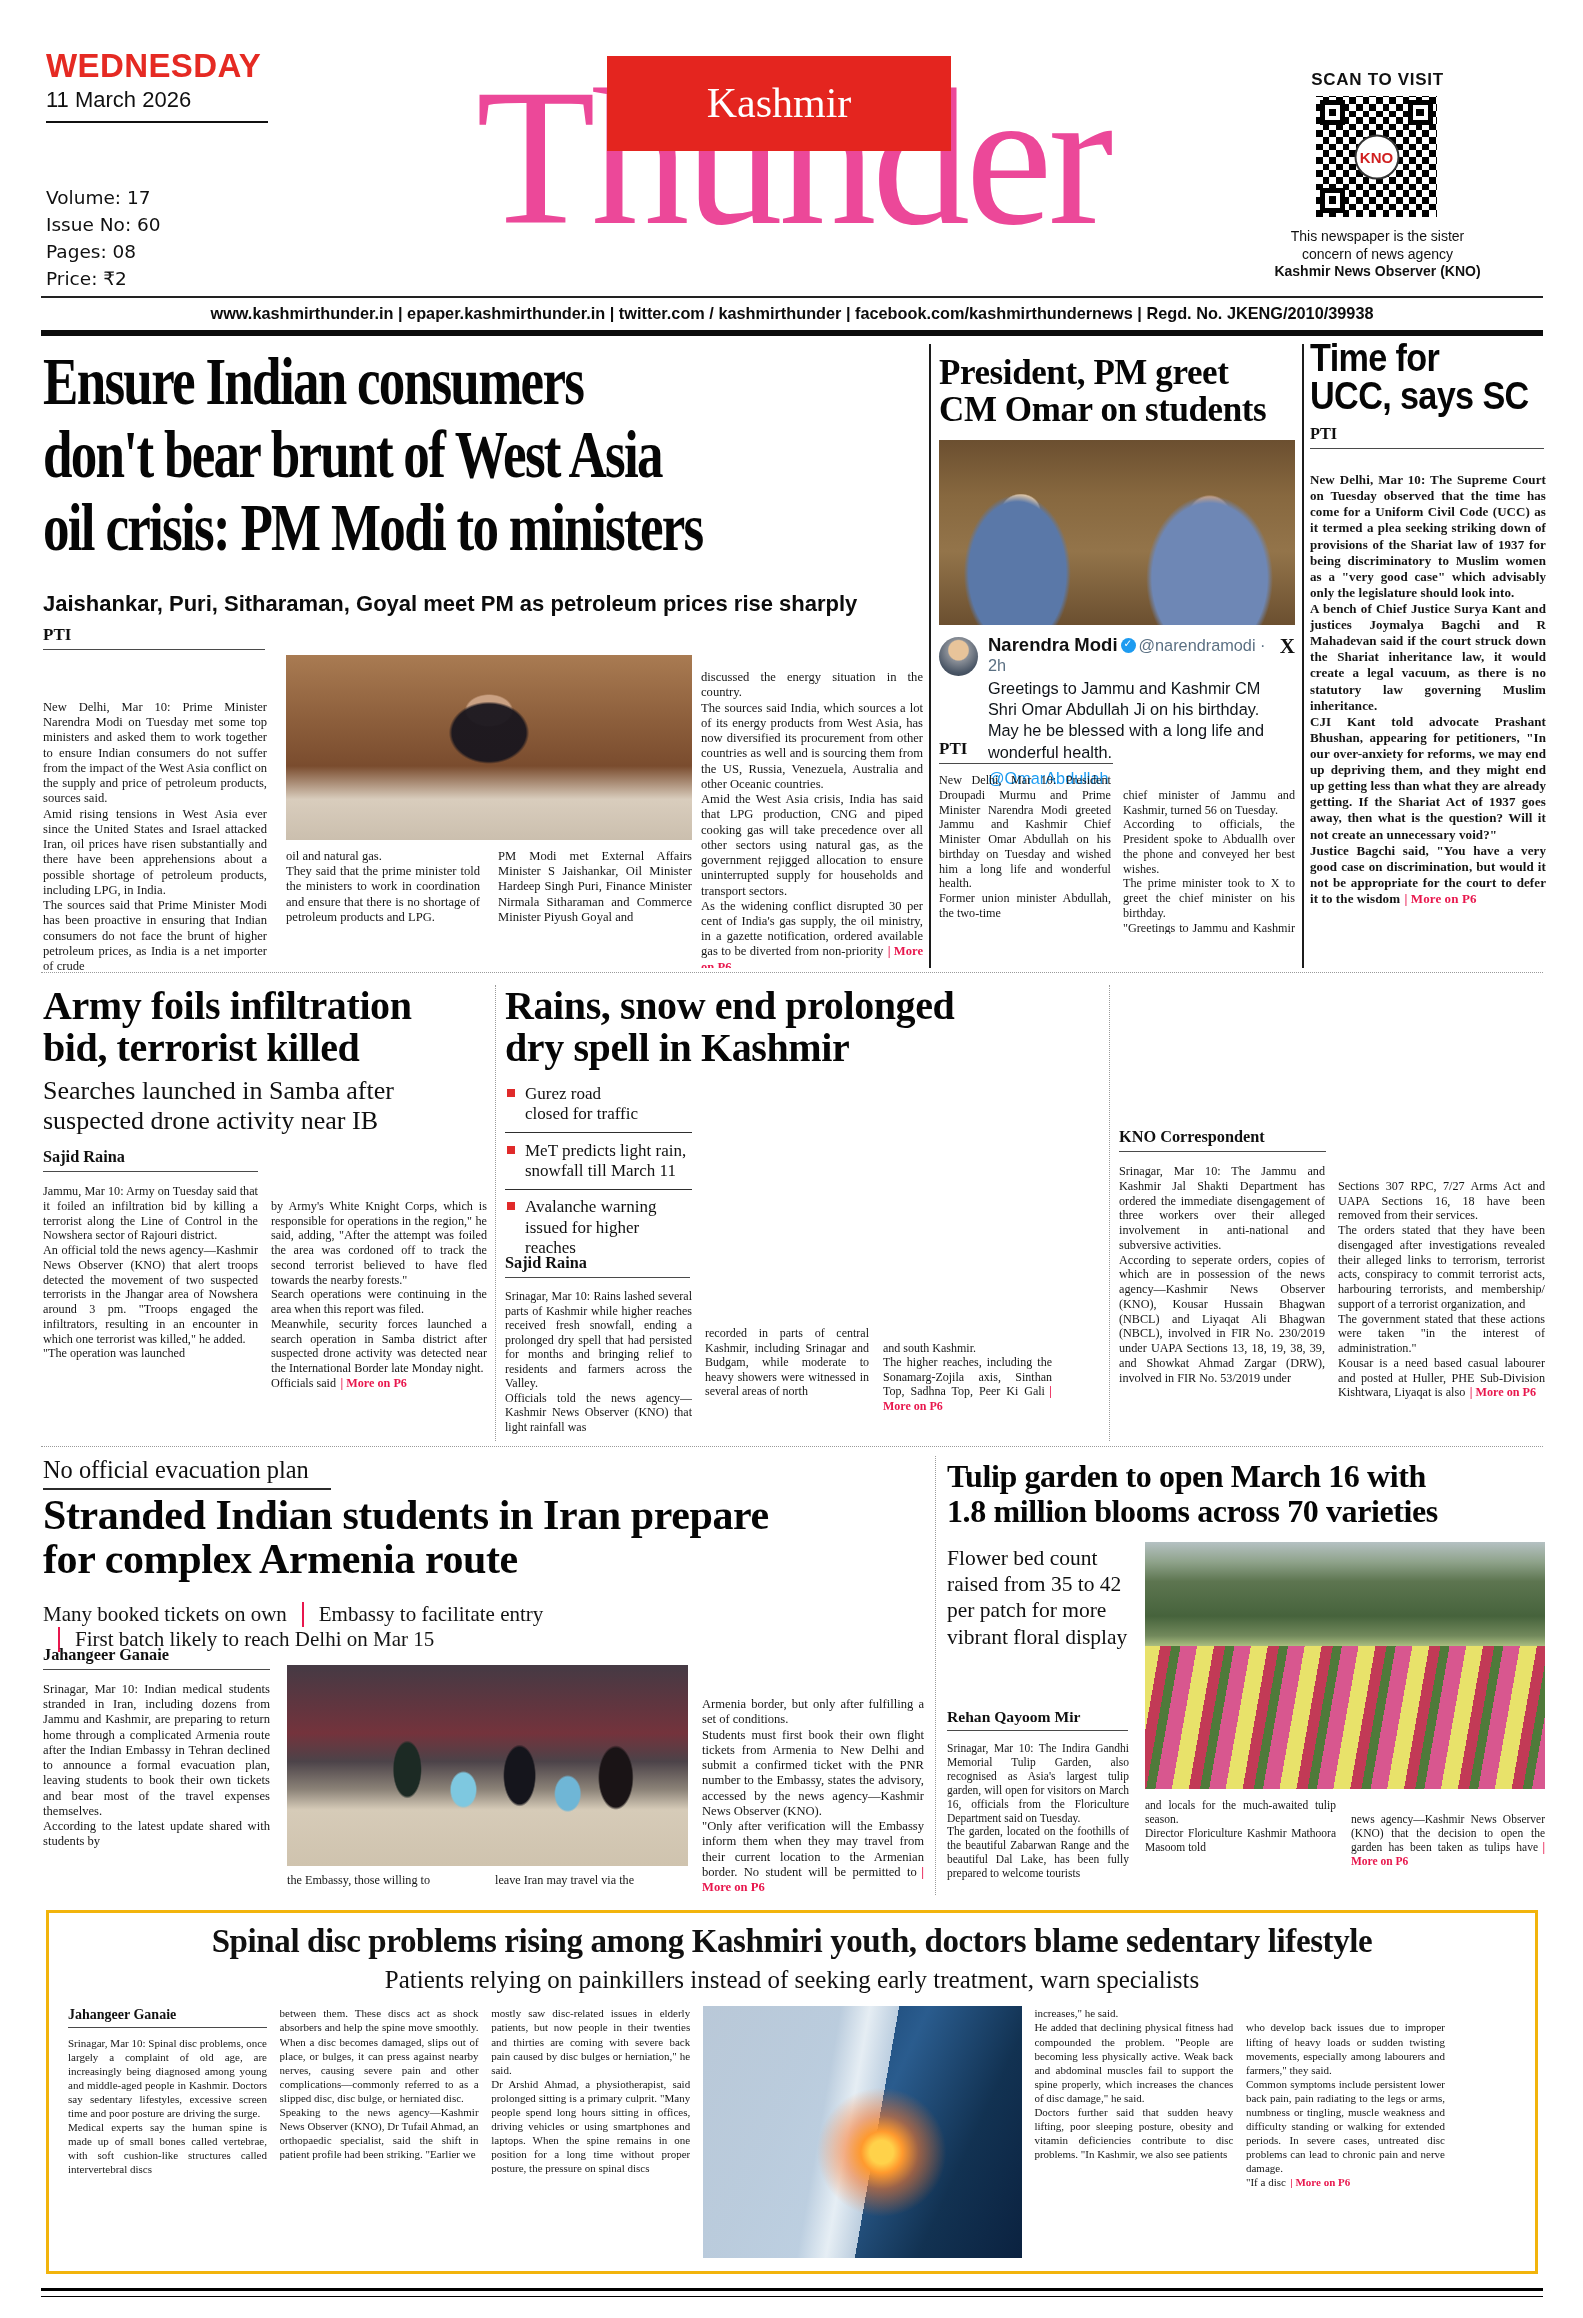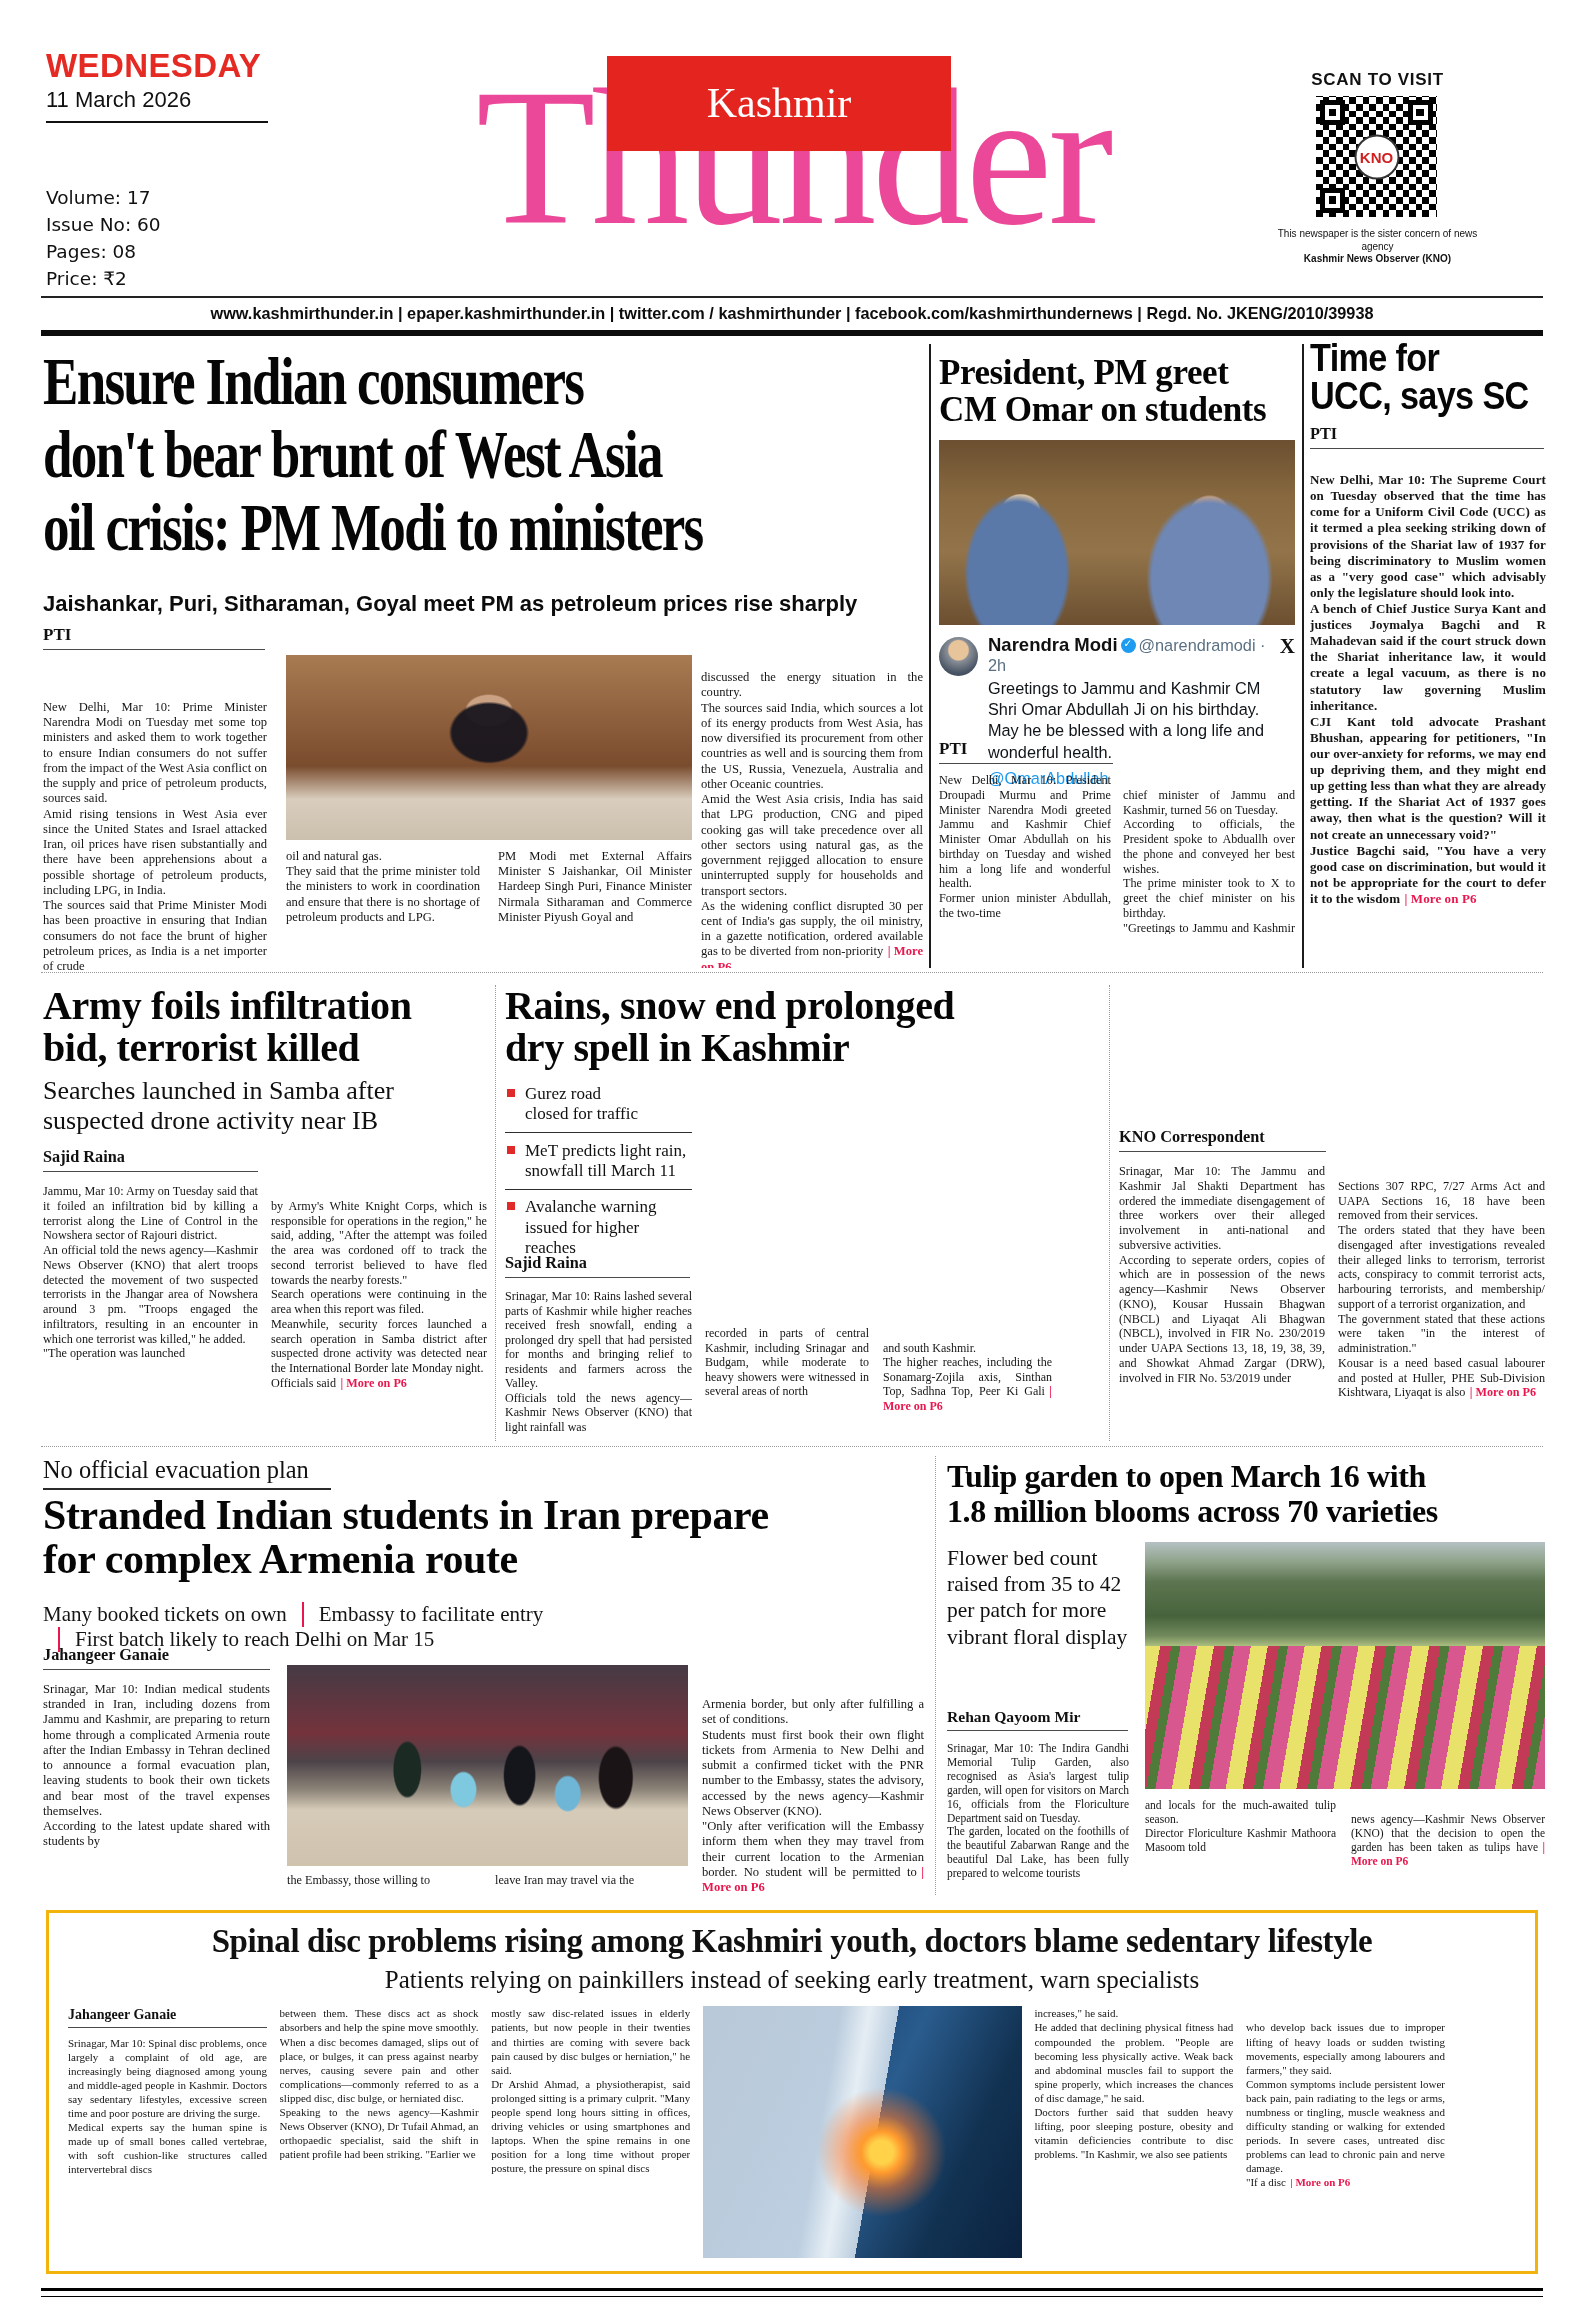--- a/index.html
+++ b/index.html
@@ -27,21 +27,21 @@
   .scan{font-size:17px;font-weight:700;letter-spacing:0.7px;text-align:center;}
   .qr{background:
       repeating-linear-gradient(90deg,#000 0 6.7px,#fff 6.7px 13.3px),
       repeating-linear-gradient(0deg,#000 0 6.7px,#fff 6.7px 13.3px);
       background-blend-mode:difference;position:relative;}
   .qr .finder{position:absolute;width:25px;height:25px;border:5.2px solid #000;background:#fff;box-sizing:border-box;}
   .qr .finder::after{content:"";position:absolute;left:3.7px;top:3.7px;width:7.4px;height:7.4px;background:#000;}
   .qr .kno{position:absolute;left:50%;top:50%;transform:translate(-50%,-50%);width:41px;height:41px;border-radius:50%;
            background:#fff;border:2.2px solid #333;display:flex;align-items:center;justify-content:center;}
   .qr .kno b{color:#d01f1f;font-family:"Liberation Sans",sans-serif;font-size:15px;}
-  .sister{font-size:10px;line-height:1.25;text-align:center;font-family:"Liberation Sans",sans-serif;}
+  .sister{font-size:14px;line-height:1.25;text-align:center;font-family:"Liberation Sans",sans-serif;}
   .infoline{font-size:16.3px;font-weight:700;text-align:center;font-family:"Liberation Sans",sans-serif;color:#0d0d0d;}
   
   .photo{overflow:hidden;}
   .ph-modi{background:
      radial-gradient(ellipse 67px 52px at 50% 42%,rgba(25,22,30,.95) 0 55%,transparent 60%),
      radial-gradient(ellipse 44px 30px at 50% 30%,#caa183 0 50%,transparent 55%),
      linear-gradient(180deg,#a97b52 0%,#8d5f3c 35%,#7a4c2e 60%,#d9cdbd 78%,#cbbfae 100%);}
   .ph-omar{background:
      radial-gradient(ellipse 81px 119px at 22% 72%,#5a78a8 0 60%,transparent 66%),
      radial-gradient(ellipse 33px 28px at 23% 38%,#d9c2a6 0 55%,transparent 60%),

